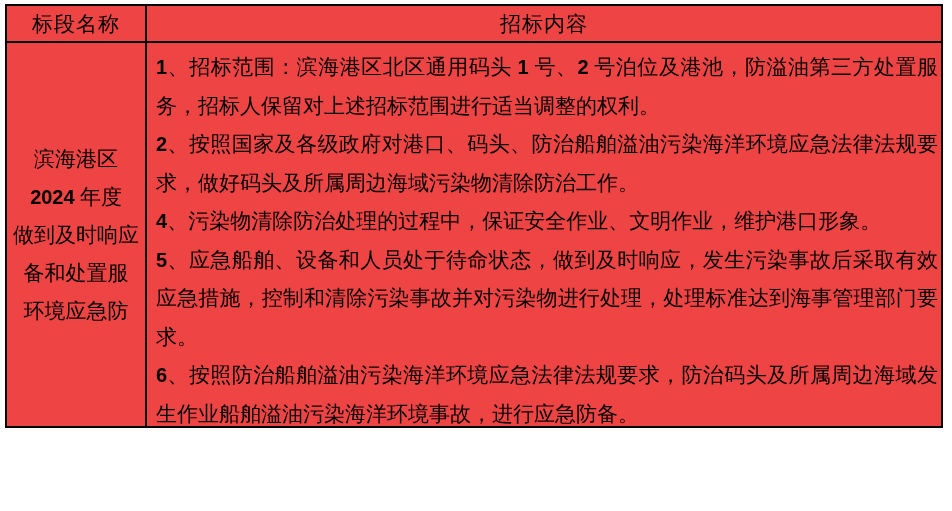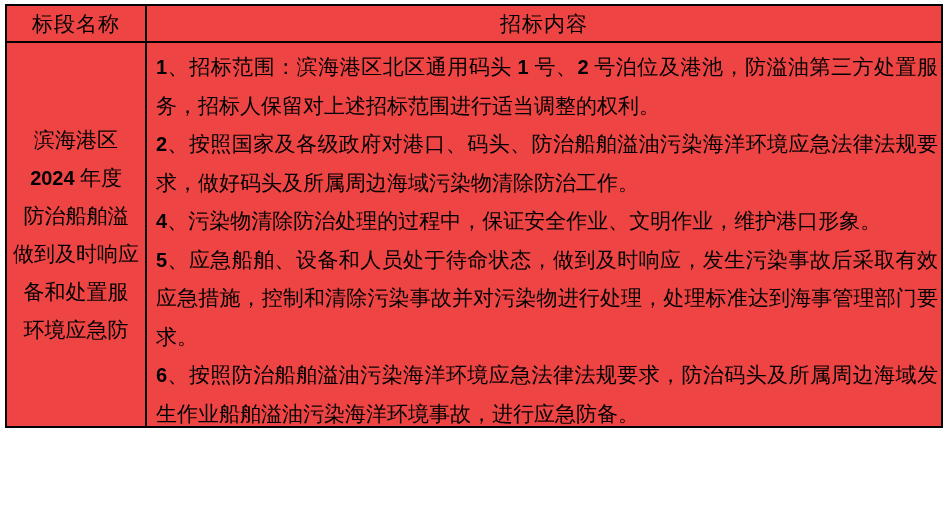--- a/index.html
+++ b/index.html
@@ -70,21 +70,20 @@
       <span>标段名称</span>
     </div>
 
     <div class="cell hdr">
       <span>招标内容</span>
     </div>
 
     <div class="cell body-left left-col">
       <div class="autonum">滨海港区</div>
       <div class="autonum"><span class="num">2024</span> 年度</div>
-      <div class="autonum">防治船舶溢</div>
       <div class="autonum">做到及时响应</div>
       <div class="autonum">备和处置服</div>
       <div class="autonum">环境应急防</div>
     </div>
 
     <div class="cell body-right">
       <p class="autonum"><span class="num">1</span>、招标范围：滨海港区北区通用码头 <span class="num">1</span> 号、<span class="num">2</span> 号泊位及港池，防溢油第三方处置服务，招标人保留对上述招标范围进行适当调整的权利。</p>
       <p class="autonum"><span class="num">2</span>、按照国家及各级政府对港口、码头、防治船舶溢油污染海洋环境应急法律法规要求，做好码头及所属周边海域污染物清除防治工作。</p>
       <p class="autonum"><span class="num">4</span>、污染物清除防治处理的过程中，保证安全作业、文明作业，维护港口形象。</p>
       <p class="autonum"><span class="num">5</span>、应急船舶、设备和人员处于待命状态，做到及时响应，发生污染事故后采取有效应急措施，控制和清除污染事故并对污染物进行处理，处理标准达到海事管理部门要求。</p>

